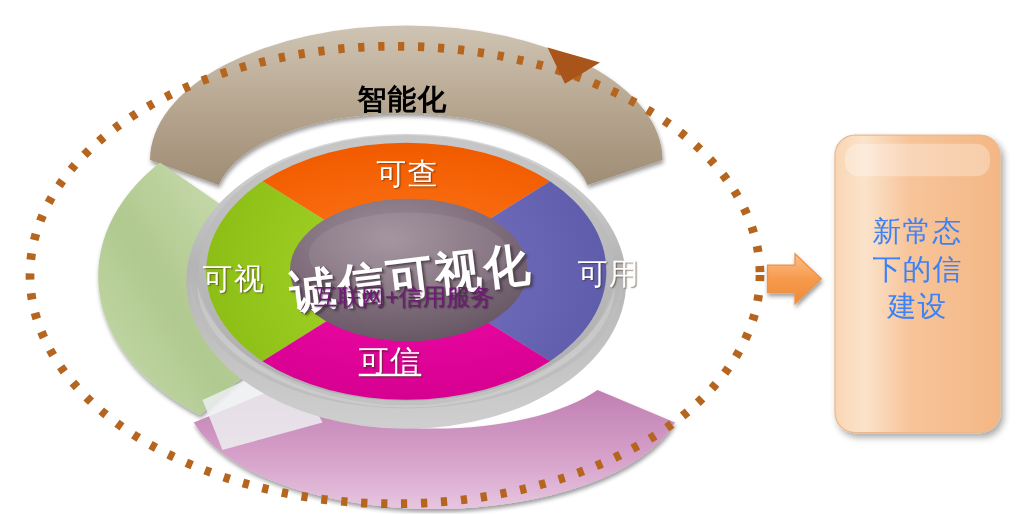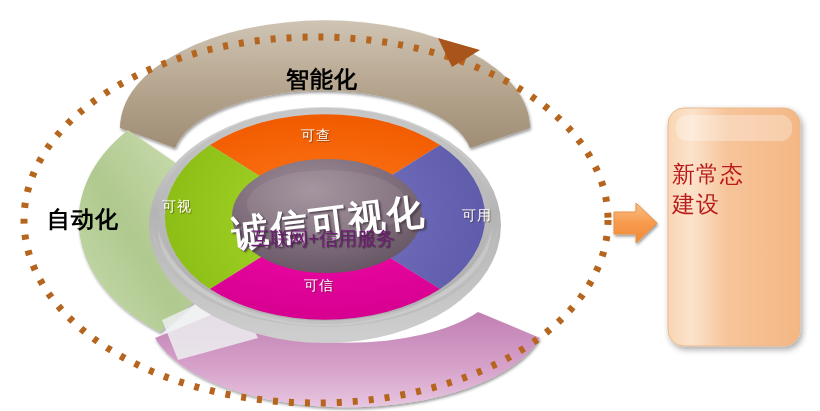--- a/index.html
+++ b/index.html
@@ -35,21 +35,21 @@
     line-height: 1;
     pointer-events: none;
   }
   .outer-lbl {
     font-weight: bold;
     font-size: 23px;
     color: #000000;
     letter-spacing: 1px;
   }
   .ring-lbl {
-    font-size: 14px;
+    font-size: 24px;
     color: #ffffff;
     text-shadow: 1px 1px 1px rgba(60,40,20,.55);
     letter-spacing: 1px;
   }
   .core-title {
     font-size: 37px;
     font-weight: bold;
     color: #ffffff;
     letter-spacing: 2px;
     text-shadow: 1px 1px 0 #5a4a57, 2px 2px 2px rgba(40,30,40,.5);
@@ -58,25 +58,25 @@
   }
   .core-sub {
     font-size: 19px;
     color: #701a75;
     letter-spacing: 0px;
     text-shadow: 1px 1px 1px rgba(40,30,40,.6);
   }
   .box-text {
     position: absolute;
     left: 672px;
-    top: 140px;
+    top: 151px;
     width: 124px;
-    text-align: left;
+    text-align: center;
     font-size: 23px;
-    color: #b91c1c;
+    color: #3b82f6;
     line-height: 1.30;
     letter-spacing: 1px;
     pointer-events: none;
   }
   .box-text div { white-space: nowrap; }
 </style>
 </head>
 <body>
 
 <div id="stage">
@@ -237,33 +237,33 @@
     </g>
 
     <g filter="url(#softShadow)">
       <rect x="668" y="88" width="132" height="238" rx="16" ry="16" fill="url(#gBox)" stroke="#e9b98e" stroke-width="1"></rect>
       <rect x="676" y="95" width="116" height="26" rx="11" ry="11" fill="#ffffff" opacity="0.30"></rect>
     </g>
   </svg>
 
   <div class="lbl outer-lbl" style="left:286px; top:48px;">智能化</div>
 
-  <div class="lbl outer-lbl" style="left:47px; top:188px;">自动化</div>
 
 
   <div class="lbl ring-lbl" style="left:301px; top:108px;">可查</div>
 
-  <div class="lbl ring-lbl" style="left:162px; top:180px;font-family:Liberation Serif, serif;">可视</div>
+  <div class="lbl ring-lbl" style="left:162px; top:192px;font-family:Liberation Serif, serif;">可视</div>
 
   <div class="lbl ring-lbl" style="left:462px; top:188px;">可用</div>
 
-  <div class="lbl ring-lbl" style="left:304px; top:258px;">可信</div>
+  <div class="lbl ring-lbl" style="left:287px; top:258px;text-decoration:underline;">可信</div>
 
   <div class="lbl core-title" style="left:232px; top:196px;">诚信可视化</div>
 
   <div class="lbl core-sub" style="left:251px; top:209px;">互联网+信用服务</div>
 
   <div class="box-text">
     <div>新常态</div>
+    <div>下的信</div>
     <div>建设</div>
   </div>
 
 </div>
 
 </body></html>

